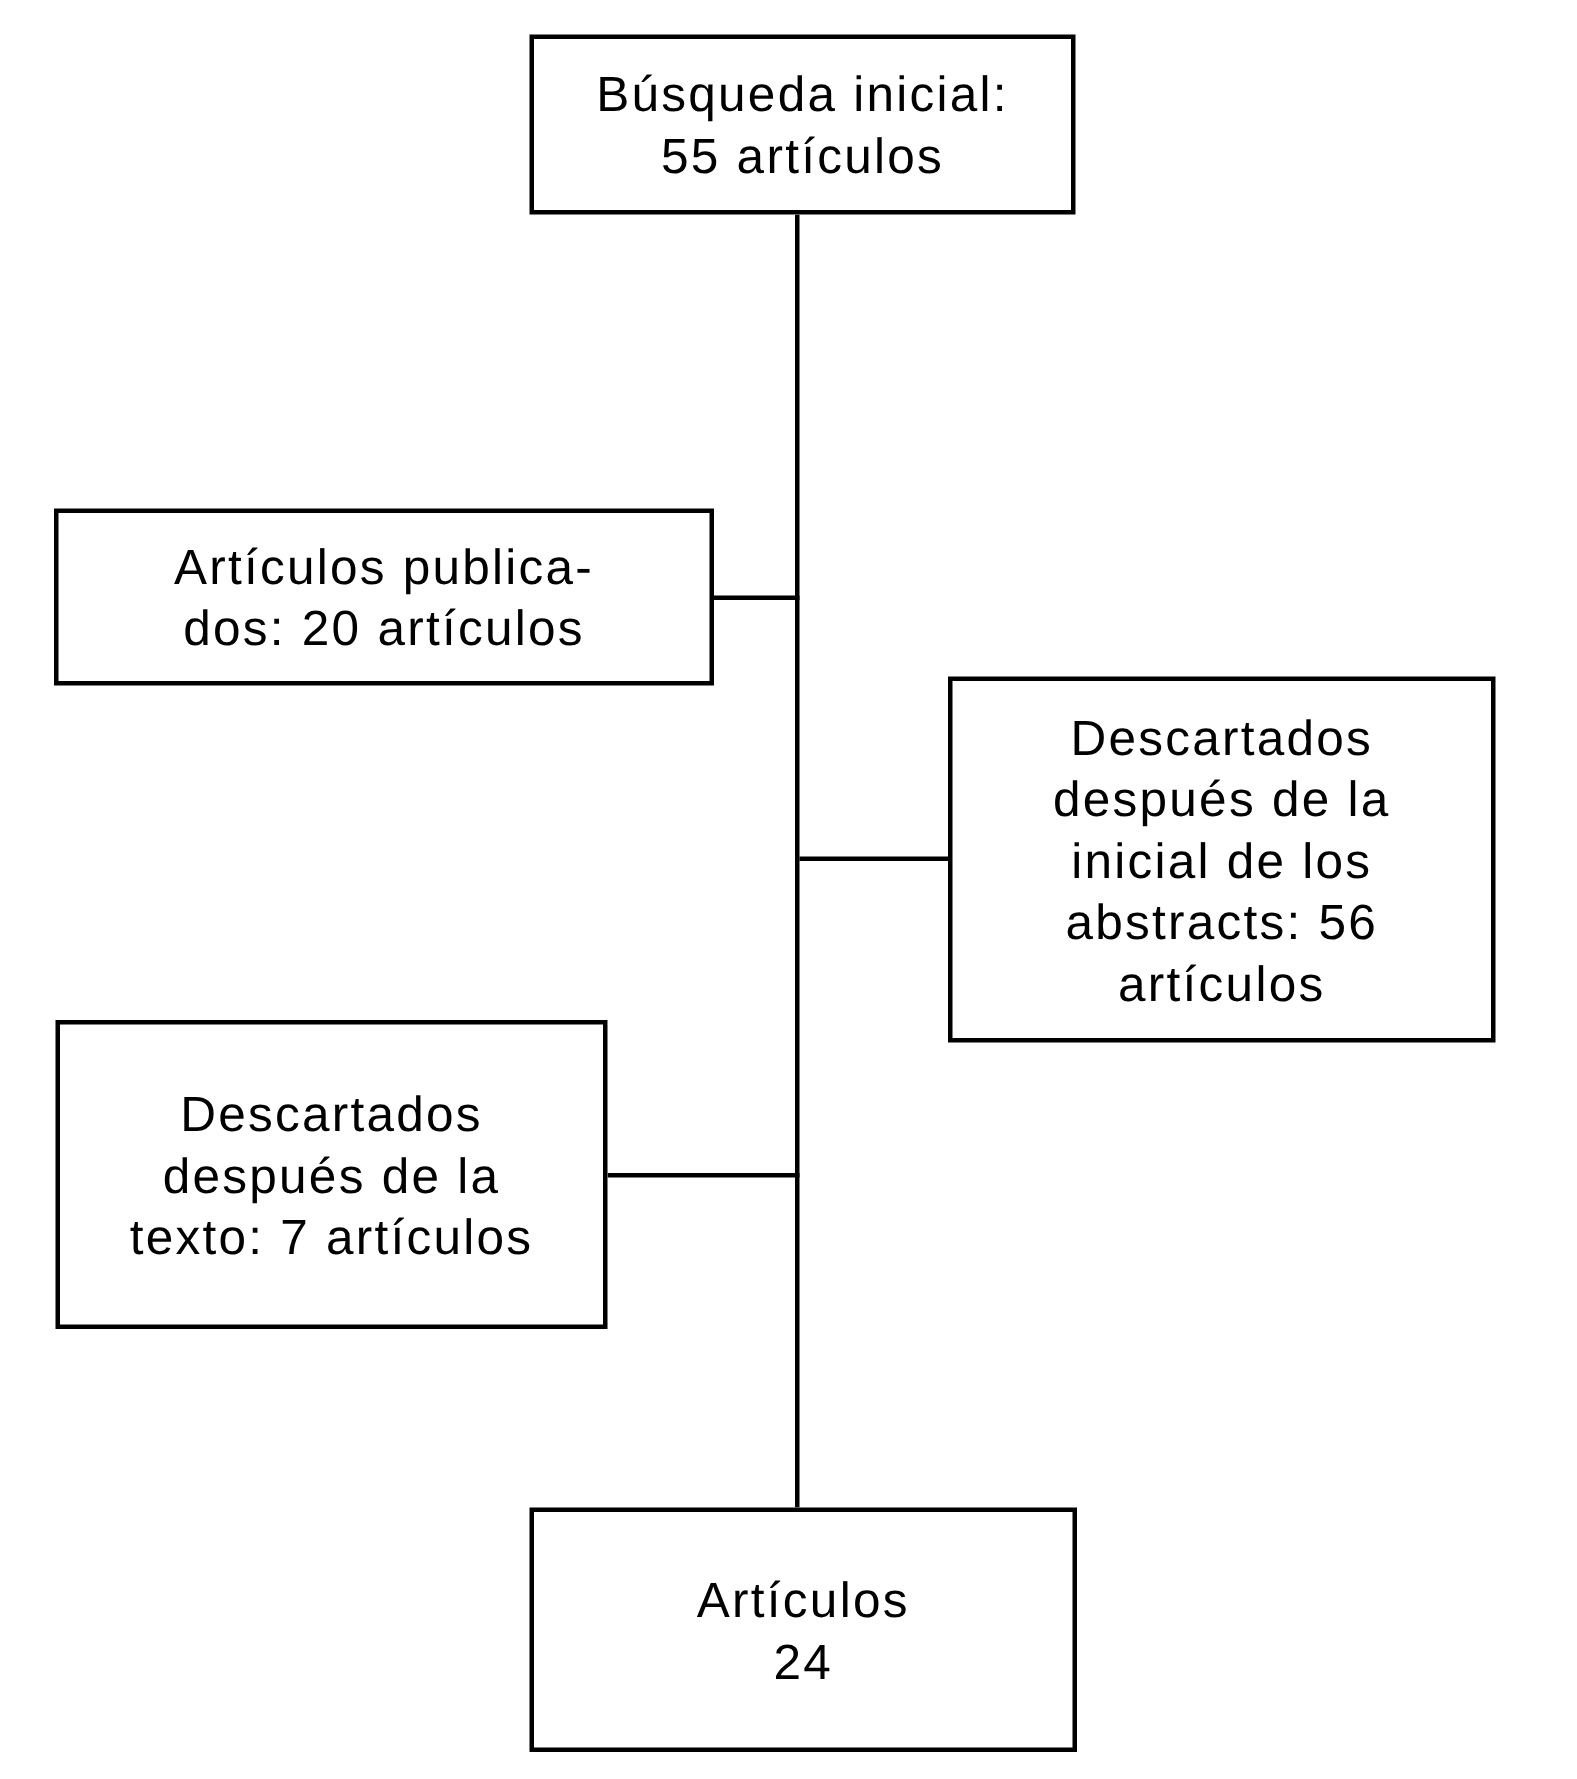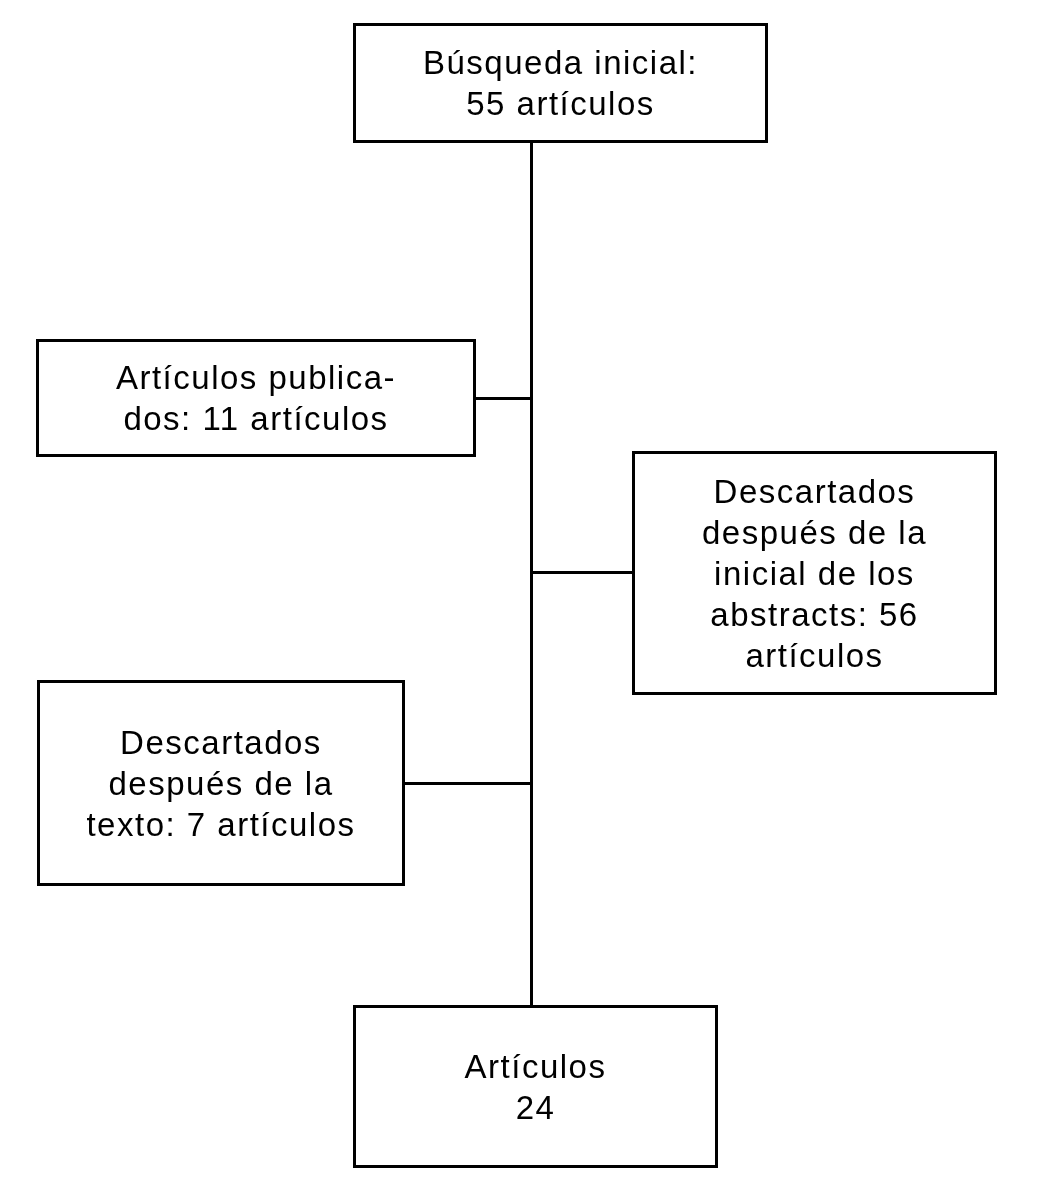--- a/index.html
+++ b/index.html
@@ -31,21 +31,21 @@
     font-size:33px;
     line-height:41px;
     letter-spacing:1.5px;
     white-space:nowrap;
   }
   .edge{
     position:absolute;
     background:var(--line);
   }
   
-  .n-initial  {left:353px; top:23px;   width:415px; height:120px;justify-content:center;}
+  .n-initial  {left:353px; top:23px;   width:364px; height:120px;justify-content:center;}
   .n-published{left:36px;  top:339px;  width:440px; height:118px;}
   .n-abstracts{left:632px; top:451px;  width:365px; height:244px;}
   .n-fulltext {left:37px;  top:680px;  width:368px; height:206px;}
   .n-selected {left:353px; top:1005px; width:365px; height:163px;}
   
   .e-trunk    {left:530px; top:143px; width:3px;   height:862px;}
   .e-published{left:404px; top:397px; width:129px; height:3px;}
   .e-abstracts{left:533px; top:571px; width:99px;  height:3px;}
   .e-fulltext {left:405px; top:782px; width:128px; height:3px;}
 </style>
@@ -59,21 +59,21 @@
   <div class="edge e-abstracts"></div>
   <div class="edge e-fulltext"></div>
 
   <div class="node n-initial">
     <div>Búsqueda inicial:</div>
     <div>55 artículos</div>
   </div>
 
   <div class="node n-published">
     <div>Artículos publica-</div>
-    <div>dos: 11 artículos</div>
+    <div>dos: 20 artículos</div>
   </div>
 
   <div class="node n-abstracts">
     <div>Descartados</div>
     <div>después de la</div>
     <div>inicial de los</div>
     <div>abstracts: 56</div>
     <div>artículos</div>
   </div>
 

